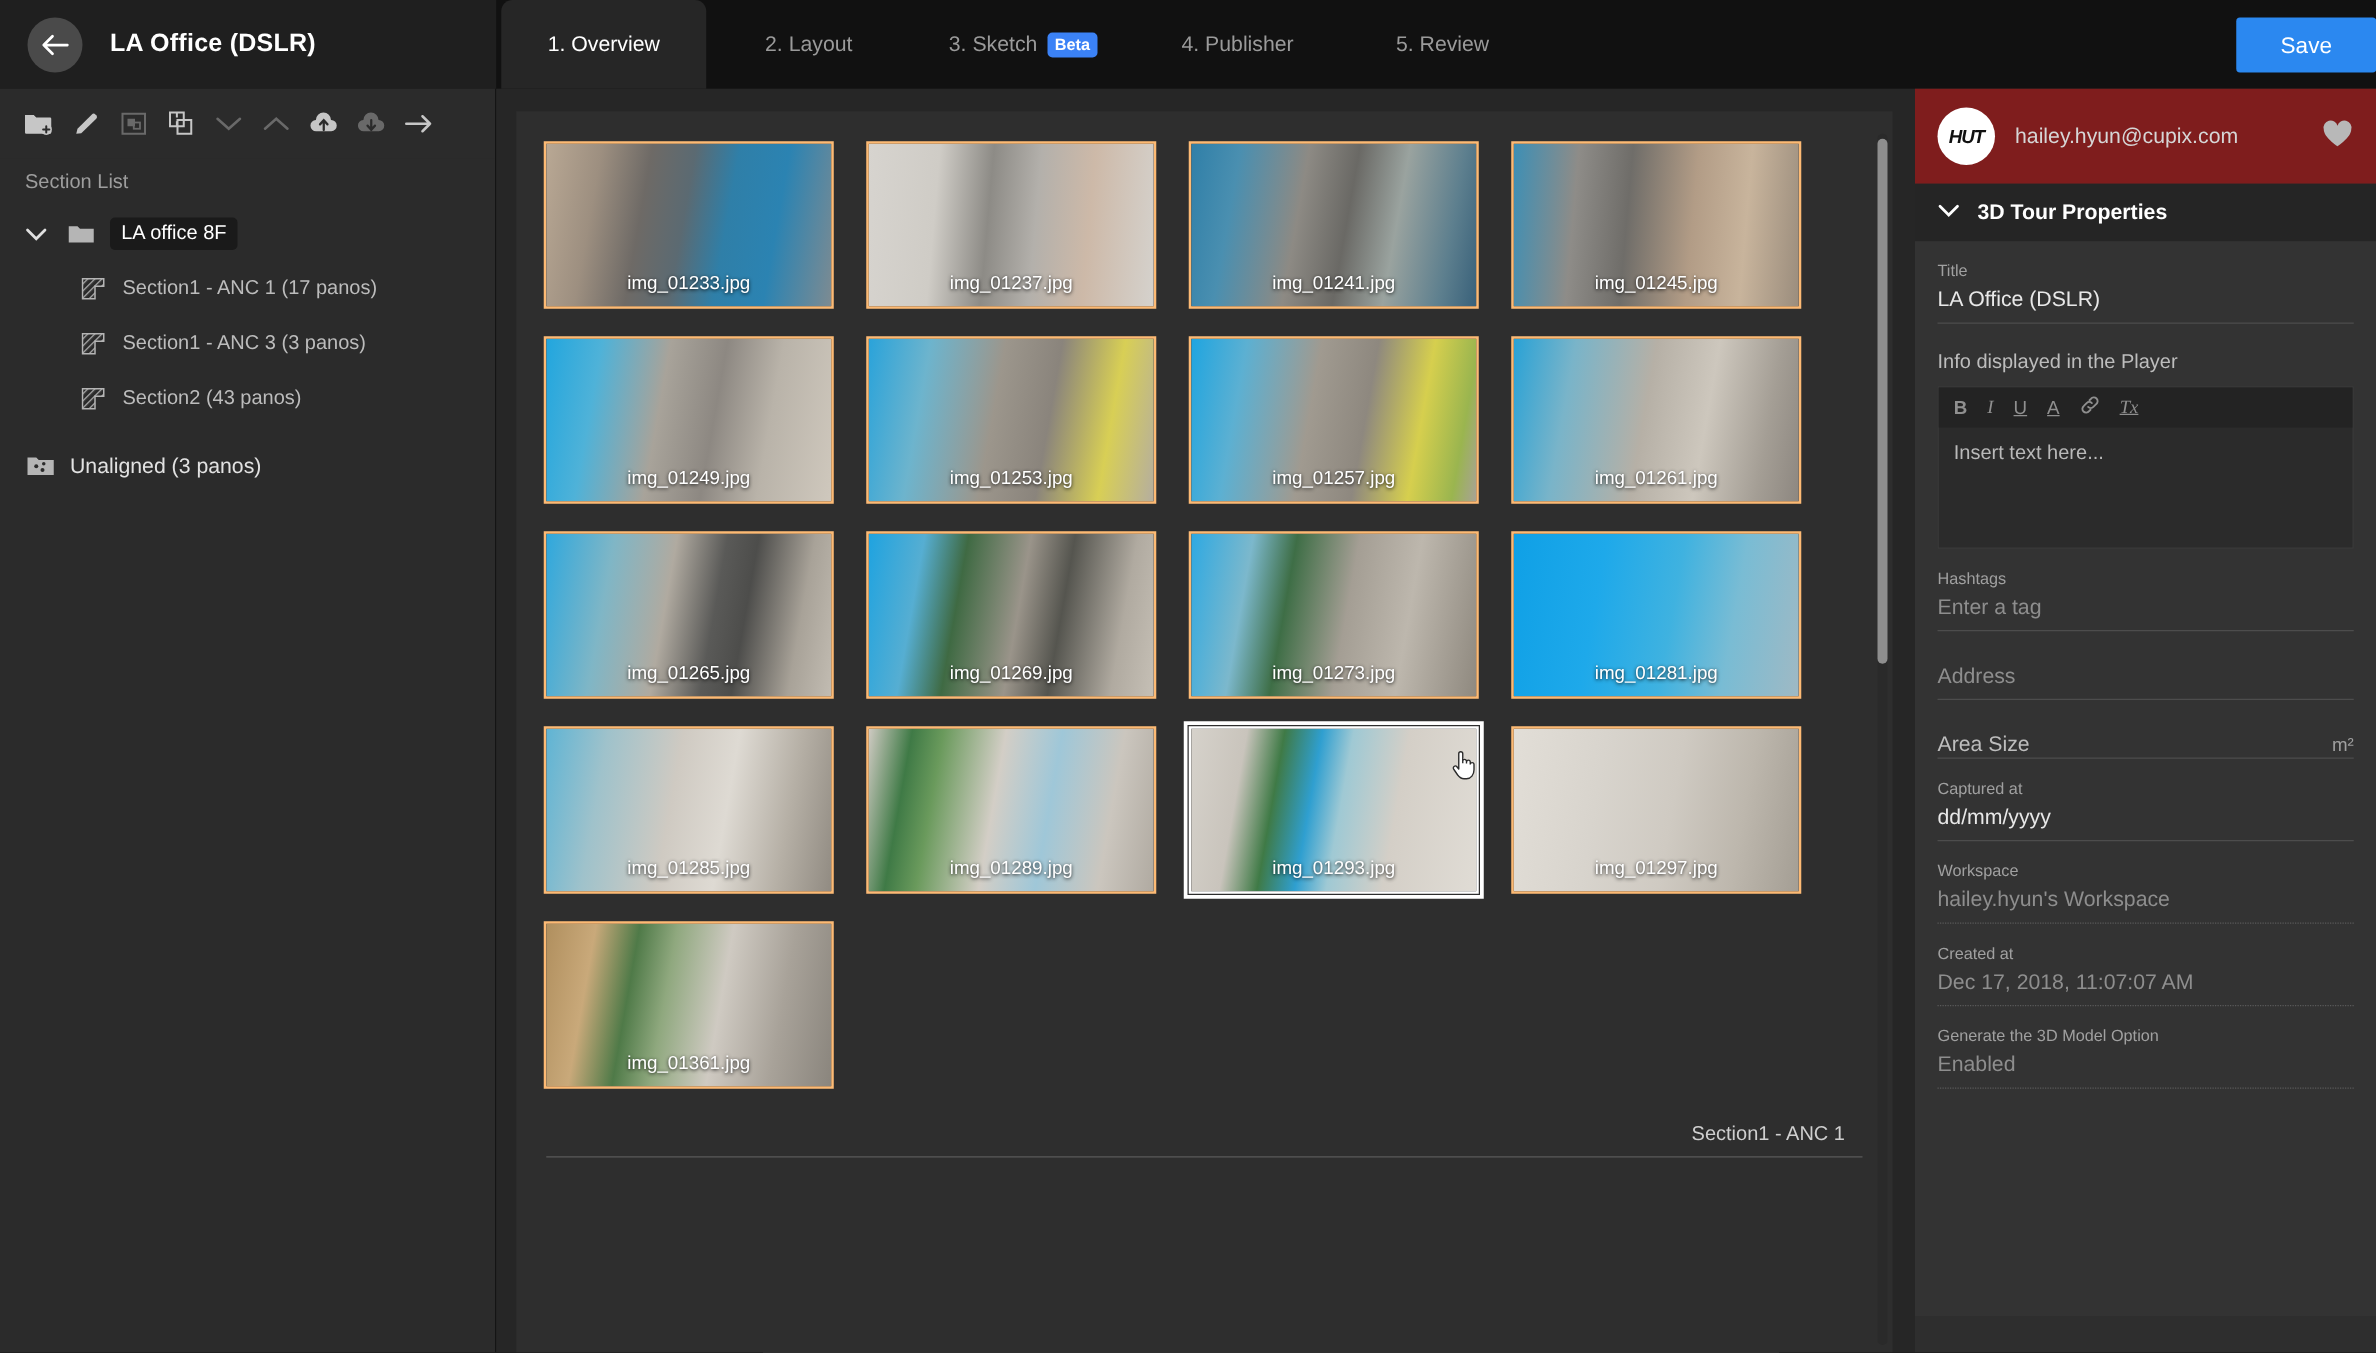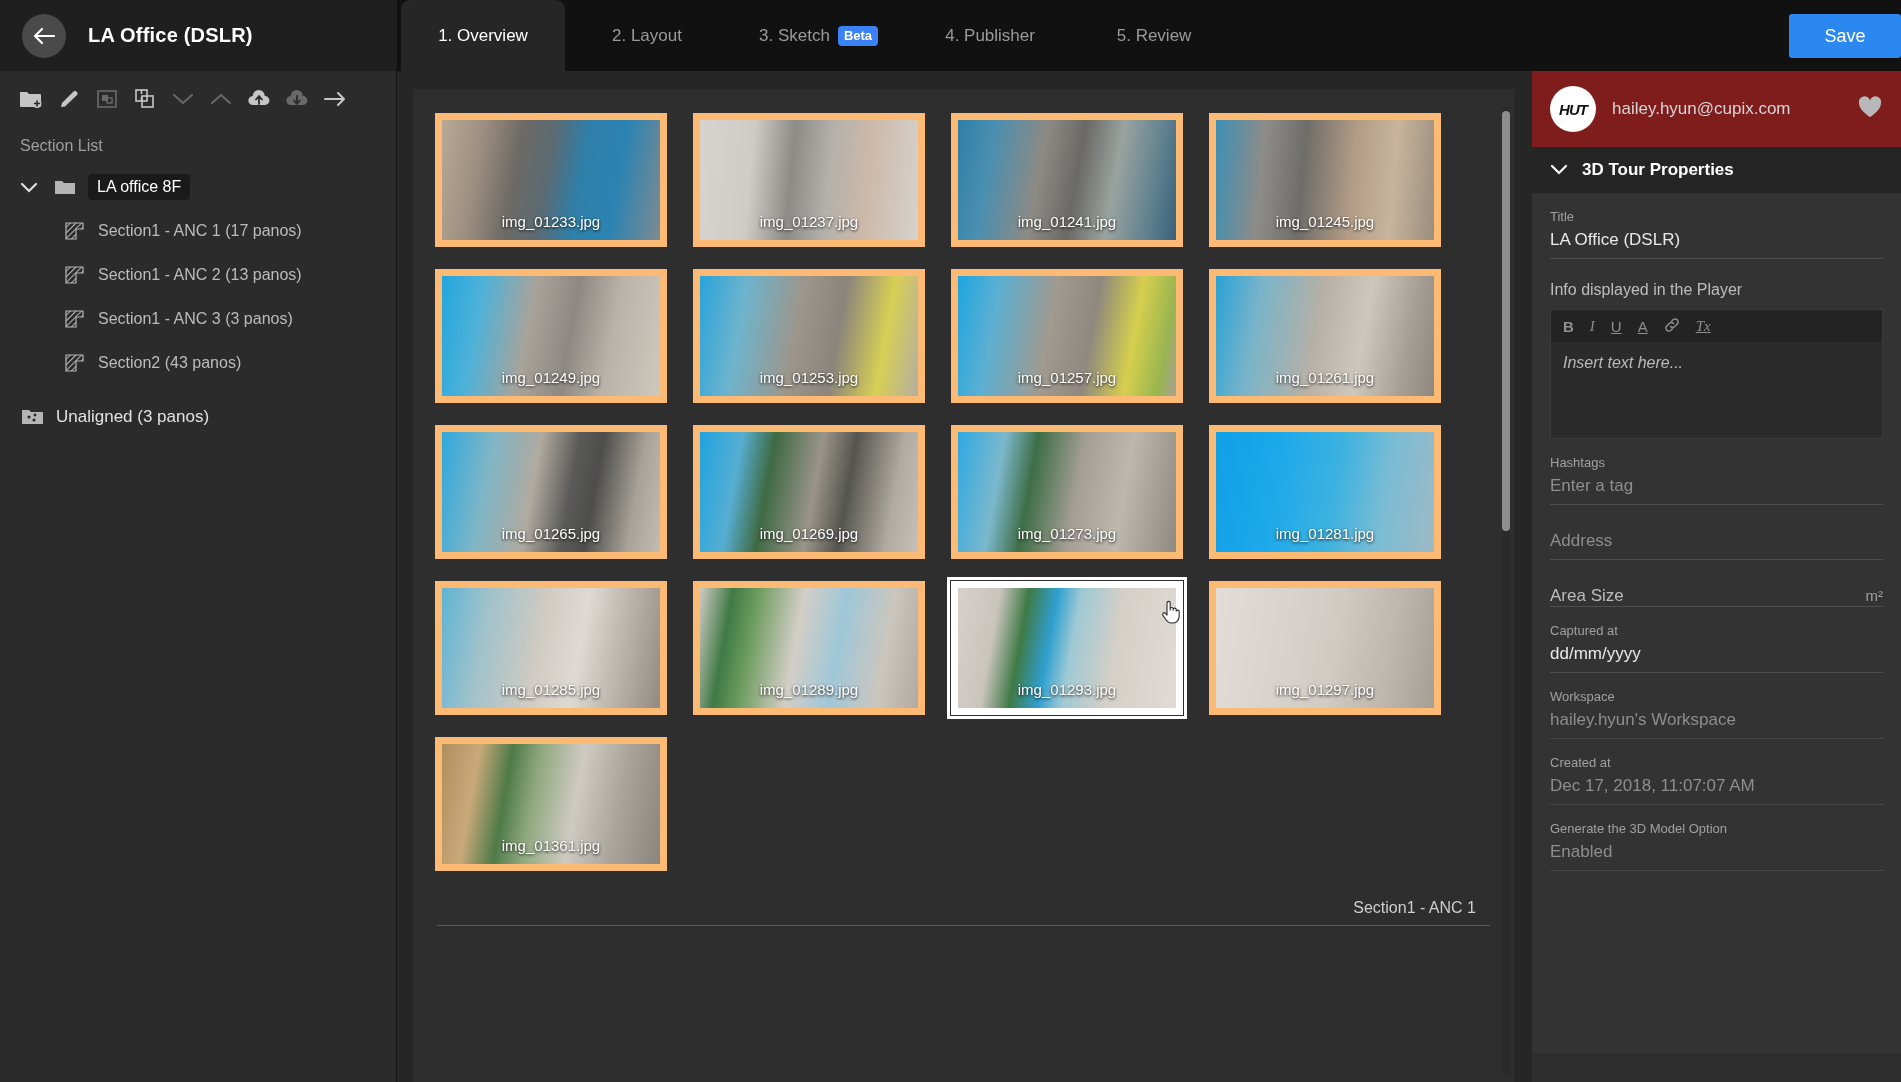--- a/index.html
+++ b/index.html
@@ -95,21 +95,21 @@
   .grid-scroll {
     position: absolute; top: 18px; left: 16px; right: 18px; bottom: 0;
     background: #2e2e2e; overflow: hidden;
   }
   .grid-inner { padding: 24px 22px 0 22px; }
   .grid-row {
     display: flex; gap: 26px; margin-bottom: 22px;
   }
   .thumb {
     position: relative; width: 232px; height: 134px; background: #3a3a3a;
-    border: 7px solid #fdba74; overflow: hidden; cursor: pointer; flex: 0 0 auto;
+    border: 2px solid #fdba74; overflow: hidden; cursor: pointer; flex: 0 0 auto;
   }
   .thumb.selected { outline: 3px solid #ffffff; outline-offset: 1px; border-color: #ffffff; }
   .thumb .pic { position: absolute; inset: 0; }
   .thumb .fname {
     position: absolute; left: 0; right: 0; bottom: 10px; text-align: center;
     color: #ffffff; font-size: 15px; text-shadow: 0 1px 3px rgba(0,0,0,.9);
     pointer-events: none;
   }
   .section-caption {
     text-align: right; color: #cfcfcf; font-size: 16px;
@@ -156,21 +156,21 @@
   .section-title { color: #bdbdbd; font-size: 16px; padding: 22px 0 10px; }
   .rte {
     background: #2b2b2b; border: 1px solid #3b3b3b;
   }
   .rte-toolbar {
     height: 32px; background: #232323; display: flex; align-items: center; gap: 16px;
     padding: 0 12px; color: #8f8f8f; font-size: 15px;
   }
   .rte-toolbar span { cursor: pointer; }
   .rte-body {
-    height: 96px; padding: 12px; color: #b9b9b9; font-size: 16px; font-style: italic;
+    height: 96px; padding: 12px; color: #b9b9b9; font-size: 16px; 
   }
   .row-inline { display: flex; align-items: baseline; justify-content: space-between; }
   .unit { color: #9f9f9f; font-size: 15px; }
   .big-label { color: #bdbdbd; font-size: 17px; }
 
   
   .cursor { position: absolute; pointer-events: none; z-index: 50; }
 </style>
 </head>
 <body>
@@ -296,28 +296,20 @@
                 <pattern id="hatch1" width="4" height="4" patternTransform="rotate(45)" patternUnits="userSpaceOnUse">
                   <line x1="0" y1="0" x2="0" y2="4" stroke="#b5b5b5" stroke-width="2"></line>
                 </pattern>
               </defs>
               <path d="M1 1h17v6h-7v10H1z" fill="url(#hatch1)" stroke="#b5b5b5" stroke-width="1.2"></path>
             </svg>
         </span>
         <span class="label">Section1 - ANC 1 (17 panos)</span>
       </div>
 
-      <div class="tree-row tree-child">
-        <span class="icon-slot">
-          <svg width="20" height="18" viewBox="0 0 20 18">
-              <path d="M1 1h17v6h-7v10H1z" fill="url(#hatch1)" stroke="#b5b5b5" stroke-width="1.2"></path>
-            </svg>
-        </span>
-        <span class="label">Section1 - ANC 2 (13 panos)</span>
-      </div>
 
       <div class="tree-row tree-child">
         <span class="icon-slot">
           <svg width="20" height="18" viewBox="0 0 20 18">
               <path d="M1 1h17v6h-7v10H1z" fill="url(#hatch1)" stroke="#b5b5b5" stroke-width="1.2"></path>
             </svg>
         </span>
         <span class="label">Section1 - ANC 3 (3 panos)</span>
       </div>
 

